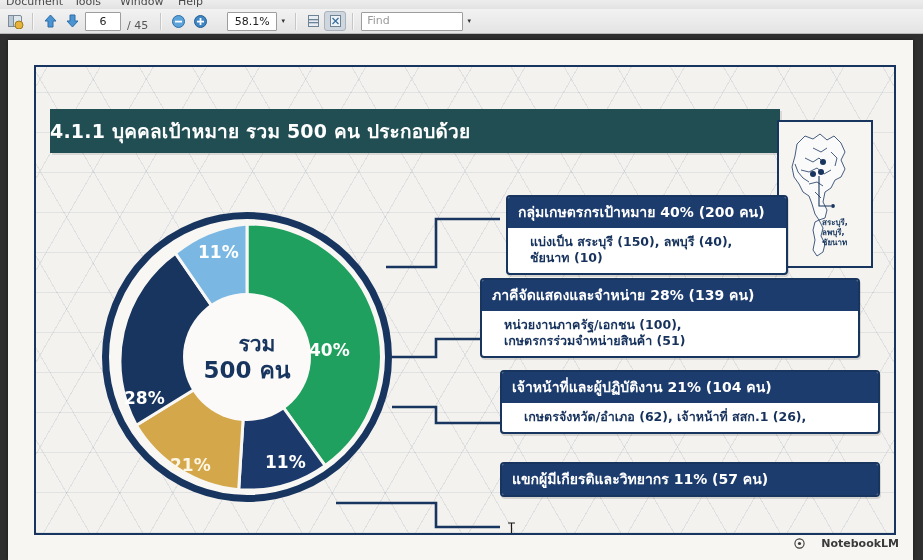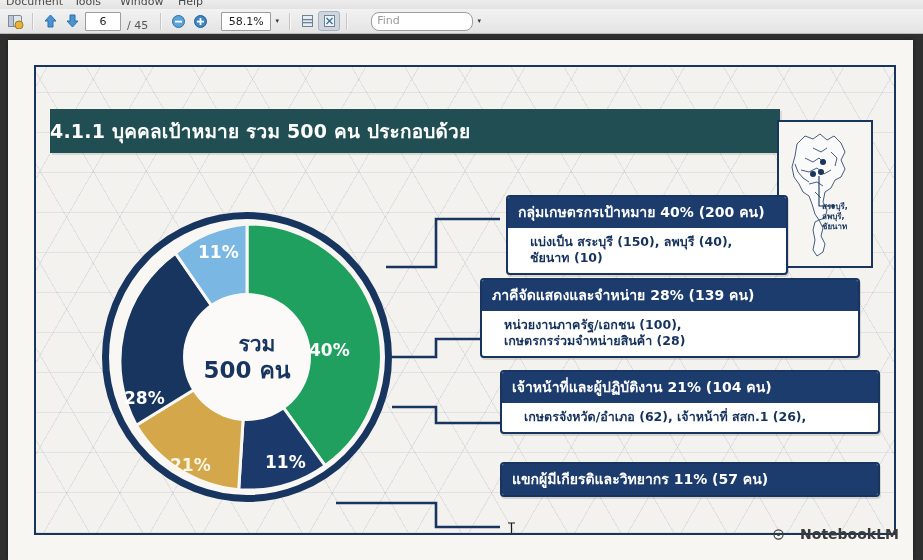--- a/index.html
+++ b/index.html
@@ -39,29 +39,29 @@
   .tb-btn.pressed { background: #cfd6dd; border: 1px solid #a9b3bd; box-sizing: border-box; }
   .pagebox {
     width: 34px; height: 17px; background: #fff; border: 1px solid #9d9d9d;
     border-radius: 1px; font-size: 11px; color: #222; text-align: center;
     line-height: 17px; margin-left: 2px;
   }
   .pagetotal { font-size: 11px; color: #555; margin: 8px 6px 0 6px; }
   .zoombox {
     width: 48px; height: 17px; background: #fff; border: 1px solid #9d9d9d;
     border-radius: 1px; font-size: 11px; color: #222; text-align: center;
-    line-height: 17px; margin-left: 10px;
+    line-height: 17px; margin-left: 16px;
   }
   .caret-btn {
     width: 12px; height: 17px; display: flex; align-items: center; justify-content: center;
     font-size: 7px; color: #333;
   }
   .findbox {
     position: relative; width: 100px; height: 17px; background: #fff;
-    border: 1px solid #9d9d9d; border-radius: 8px; margin-left: 18px;
+    border: 1px solid #9d9d9d; border-radius: 1px; margin-left: 2px;
   }
   .findbox .ph {
     position: absolute; left: 5px; top: 1px; font-size: 11px; color: #9a9a9a;
   }
 
   
   .ico { display: block; }
 
   
   .viewer {
@@ -104,21 +104,21 @@
     letter-spacing: .2px; white-space: nowrap;
   }
 
   
   .mapcard {
     position: absolute; left: 741px; top: 53px; width: 96px; height: 148px;
     background: #f6f5f2; border: 2px solid #17355e;
     box-sizing: border-box;
   }
   .mapcard .mlabel {
-    position: absolute; right: 5px; bottom: 34px;
+    position: absolute; right: 5px; bottom: 18px;
     font-size: 8px; line-height: 10px; color: #17355e; font-weight: bold;
     text-align: left; width: 44px;
   }
 
   
   .donutwrap {
     position: absolute; left: 66px; top: 145px; width: 290px; height: 290px;
   }
   .donut-outer {
     position: absolute; inset: 0; border-radius: 50%;
@@ -149,23 +149,23 @@
     background: #1d3c6e; color: #ffffff; font-weight: bold;
     font-size: 14px; padding: 4px 10px 5px 10px; white-space: nowrap;
   }
   .box .bd {
     color: #16325c; font-weight: bold; font-size: 12.5px;
     padding: 6px 10px 7px 22px; line-height: 16px;
   }
 
   
   .watermark {
-    position: absolute; right: 14px; bottom: 18px;
+    position: absolute; right: 14px; bottom: 10px;
     display: flex; align-items: center; gap: 16px;
-    font-size: 14px; color: #3a3a3a; font-weight: bold;
+    font-size: 11px; color: #3a3a3a; font-weight: bold;
   }
 
   
   .ibeam { position: absolute; left: 471px; top: 455px; width: 9px; height: 16px; }
 </style>
 </head>
 <body>
 
 <div id="app">
 
@@ -318,21 +318,21 @@
           <div class="hd">กลุ่มเกษตรกรเป้าหมาย 40% (200 คน)</div>
           <div class="bd">
             <span>แบ่งเป็น สระบุรี (150), ลพบุรี (40), ชัยนาท (10)</span>
           </div>
         </div>
 
         <div class="box" style="left:444px; top:211px; width:380px;">
           <div class="hd">ภาคีจัดแสดงและจำหน่าย 28% (139 คน)</div>
           <div class="bd">
             <span>หน่วยงานภาครัฐ/เอกชน (100),</span><br>
-            <span>เกษตรกรร่วมจำหน่ายสินค้า (28)</span>
+            <span>เกษตรกรร่วมจำหน่ายสินค้า (51)</span>
           </div>
         </div>
 
         <div class="box" style="left:464px; top:303px; width:380px;">
           <div class="hd">เจ้าหน้าที่และผู้ปฏิบัติงาน 21% (104 คน)</div>
           <div class="bd">
             <span>เกษตรจังหวัด/อำเภอ (62), เจ้าหน้าที่ สสก.1 (26),</span><br>
           </div>
         </div>
 

